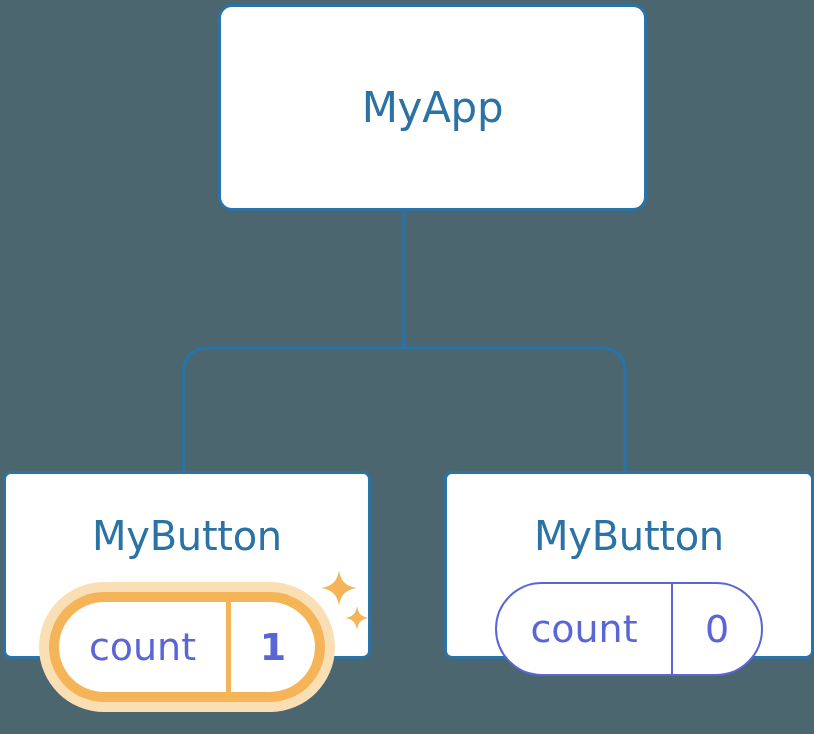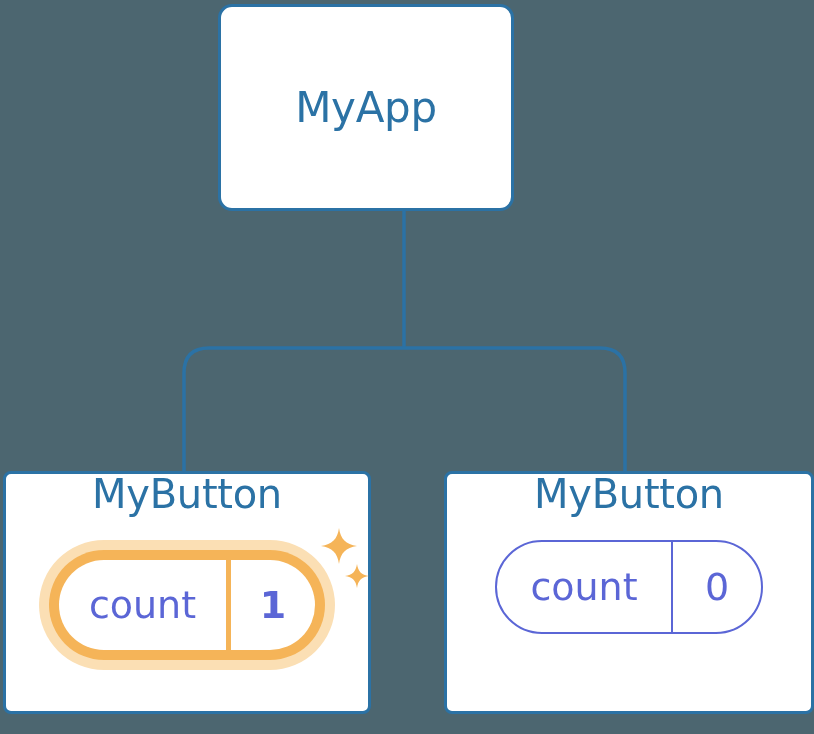--- a/index.html
+++ b/index.html
@@ -37,30 +37,31 @@
     border: 3px solid #2b72a5;
     box-sizing: border-box;
     display: flex;
     flex-direction: column;
     align-items: center;
   }
 
   .node-app {
     left: 218px;
     top: 4px;
-    width: 296px;
+    width: 429px;
     height: 207px;
     border-radius: 14px;
     justify-content: center;
   }
 
   .node-child {
     top: 471px;
-    height: 243px;
+    height: 188px;
     border-radius: 8px;
+    padding-top: 42px;
   }
   .node-child-left {
     left: 3px;
     width: 368px;
   }
   .node-child-right {
     left: 444px;
     width: 370px;
   }
 

